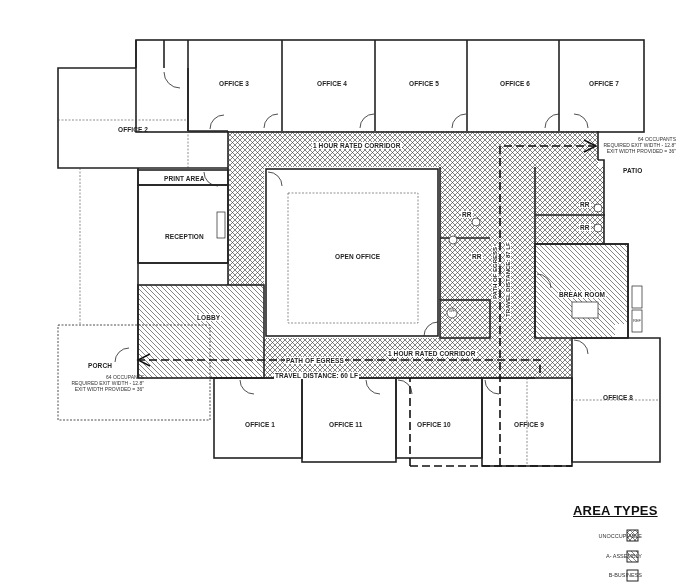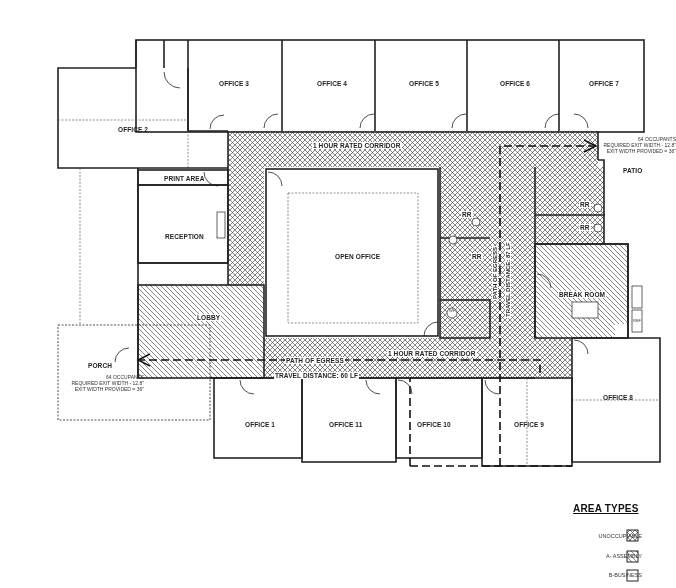--- a/index.html
+++ b/index.html
@@ -2,21 +2,21 @@
 <html><head>
 <meta charset="utf-8">
 <style>
   html, body { margin:0; padding:0; background:#ffffff; }
   body { width:676px; height:588px; position:relative; overflow:hidden; font-family:"Liberation Sans", sans-serif; }
   #plan { position:absolute; left:0; top:0; width:676px; height:588px; }
   .lbl { position:absolute; font-family:"Liberation Sans", sans-serif; font-weight:bold; font-size:6.5px; color:#222; white-space:nowrap; letter-spacing:0.1px; }
   .lbl.bg { background:#fff; padding:0 1px; }
   .small { position:absolute; font-family:"Liberation Sans", sans-serif; font-size:5px; color:#333; white-space:nowrap; line-height:6px; text-align:right; }
   .vert { position:absolute; font-family:"Liberation Sans", sans-serif; font-weight:bold; font-size:6px; color:#222; white-space:nowrap; transform-origin:left top; transform:rotate(-90deg); background:#fff; padding:0 1px; }
-  .legend-title { position:absolute; left:573px; top:503px; font-family:"Liberation Sans", sans-serif; font-weight:bold; font-size:10px; color:#111; text-decoration:underline; letter-spacing:0.2px; }
+  .legend-title { position:absolute; left:573px; top:503px; font-family:"Liberation Sans", sans-serif; font-weight:bold; font-size:13px; color:#111; text-decoration:underline; letter-spacing:0.2px; }
   .legend-row { position:absolute; left:560px; width:82px; font-family:"Liberation Sans", sans-serif; font-size:5.5px; color:#333; text-align:right; }
 </style>
 </head>
 <body>
 
 <svg id="plan" viewBox="0 0 676 588" xmlns="http://www.w3.org/2000/svg">
   <defs>
     <pattern id="xhatch" width="5" height="5" patternUnits="userSpaceOnUse">
       <rect width="5" height="5" fill="#fff"></rect>
       <path d="M0,0 L5,5 M5,0 L0,5" stroke="#333" stroke-width="0.6"></path>

